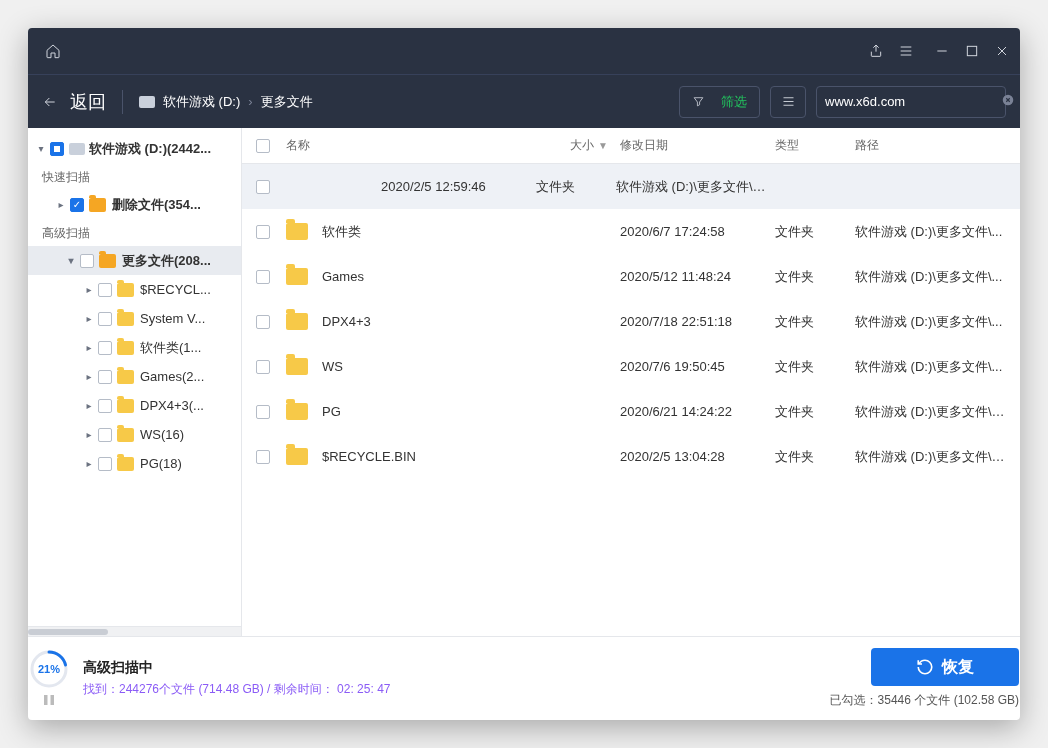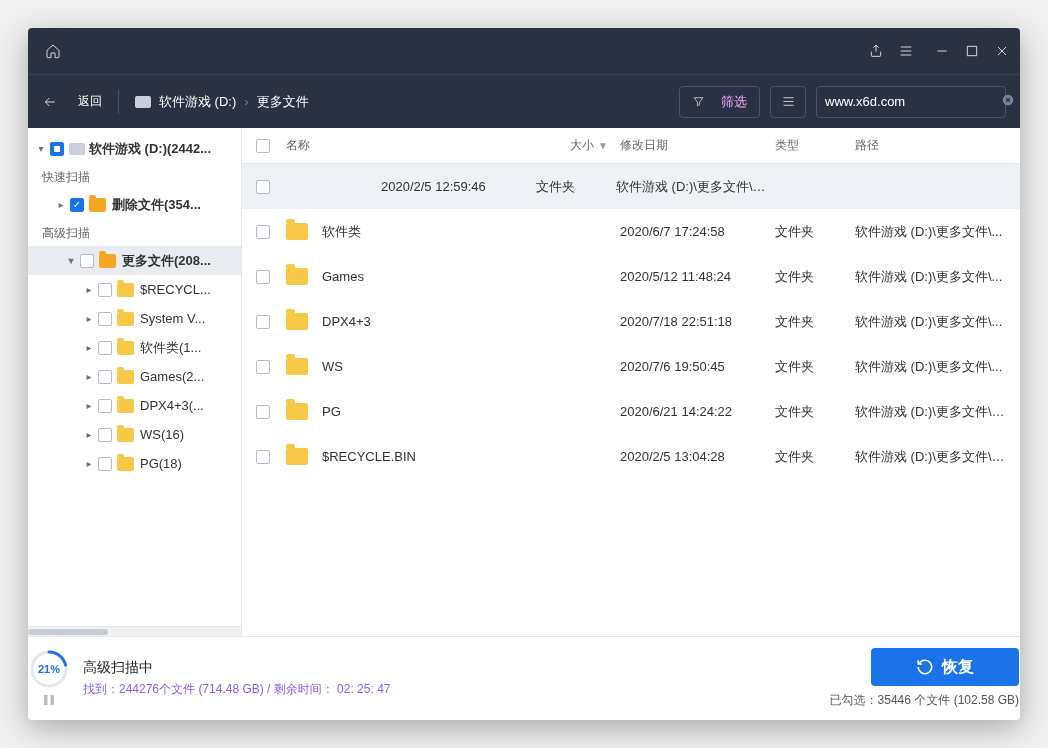--- a/index.html
+++ b/index.html
@@ -3,26 +3,26 @@
 <meta charset="utf-8">
 <style>
 * { box-sizing: border-box; margin: 0; padding: 0; }
 body { font-family: "Segoe UI", "Microsoft YaHei", sans-serif; background: #f0f0f0; width: 1048px; height: 748px; overflow: hidden; }
 .window { position: absolute; left: 28px; top: 28px; width: 992px; height: 692px; background: #fff; border-radius: 4px; box-shadow: 0 8px 30px rgba(0,0,0,0.3); display: flex; flex-direction: column; overflow: hidden; }
 .titlebar { height: 46px; background: #2a3242; display: flex; align-items: center; padding: 0 10px; color: #d0d4dc; }
 .titlebar .home { width: 30px; height: 30px; display: flex; align-items: center; justify-content: center; }
 .titlebar .right { margin-left: auto; display: flex; align-items: center; gap: 14px; }
 .titlebar .winctrl { display: flex; gap: 14px; margin-left: 6px; }
 .toolbar { height: 54px; background: #2a3242; display: flex; align-items: center; padding: 0 14px; gap: 10px; color: #fff; border-top: 1px solid #37415a; }
-.toolbar .back { display: flex; align-items: center; gap: 20px; font-size: 12px; cursor: pointer; }
+.toolbar .back { display: flex; align-items: center; gap: 12px; font-size: 18px; cursor: pointer; }
 .toolbar .divider { width: 1px; height: 24px; background: #4a536a; margin: 0 6px; }
 .toolbar .crumbs { display: flex; align-items: center; gap: 4px; font-size: 13px; }
 .disk-icon { width: 16px; height: 12px; background: #c9d0db; border-radius: 2px; display: inline-block; margin-right: 4px; position: relative; }
 .toolbar .right-tools { margin-left: auto; display: flex; align-items: center; gap: 10px; }
-.filter-btn { height: 32px; border: 1px solid #4a536a; border-radius: 4px; padding: 0 12px; display: flex; align-items: center; gap: 16px; font-size: 13px; color: #f0abfc; cursor: pointer; }
+.filter-btn { height: 32px; border: 1px solid #4a536a; border-radius: 4px; padding: 0 12px; display: flex; align-items: center; gap: 16px; font-size: 13px; color: #22c55e; cursor: pointer; }
 .list-toggle { height: 32px; width: 36px; border: 1px solid #4a536a; border-radius: 4px; display: flex; align-items: center; justify-content: center; cursor: pointer; }
 .searchbox { height: 32px; width: 190px; border: 1px solid #4a536a; border-radius: 4px; display: flex; align-items: center; padding: 12px 8px; color: #fff; font-size: 13px; }
 .searchbox input { flex: 1; background: transparent; border: none; color: #fff; font-size: 13px; outline: none; }
 .searchbox .clear { color: #7a8296; margin-right: 6px; cursor: pointer; }
 .content { flex: 1; display: flex; min-height: 0; }
 .sidebar { width: 214px; border-right: 1px solid #e5e7eb; display: flex; flex-direction: column; background: #fff; overflow: hidden; }
 .sidebar-inner { flex: 1; overflow-y: auto; overflow-x: hidden; padding-top: 6px; }
 .tree-item { display: flex; align-items: center; height: 29px; font-size: 13px; color: #333; cursor: pointer; white-space: nowrap; padding-right: 6px; }
 .tree-item.selected { background: #e8ebf0; font-weight: 600; }
 .tree-item .lbl { overflow: hidden; text-overflow: ellipsis; }
@@ -52,21 +52,21 @@
 .row { height: 45px; display: flex; align-items: center; font-size: 13px; color: #333; padding: 0 6px; cursor: pointer; }
 .row.selected { background: #eef1f6; }
 .row .fld { width: 22px; height: 17px; }
 .row .fld::before { width: 9px; height: 4px; top: -4px; }
 .statusbar { height: 84px; border-top: 1px solid #e5e7eb; display: flex; align-items: center; padding: 0 1px; gap: 14px; }
 .progress-ring { width: 40px; height: 40px; position: relative; }
 .progress-ring svg { transform: rotate(-90deg); }
 .progress-ring .pct { position: absolute; inset: 0; display: flex; align-items: center; justify-content: center; font-size: 11px; color: #1a73e8; font-weight: 600; }
 .pause-btn { width: 24px; height: 18px; display: flex; align-items: center; justify-content: center; color: #999; cursor: pointer; }
 .status-text { display: flex; flex-direction: column; gap: 4px; }
-.status-text .title { font-size: 14px; font-weight: 400; color: #222; }
+.status-text .title { font-size: 14px; font-weight: 700; color: #222; }
 .status-text .sub { font-size: 12px; color: #8b5cf6; }
 .statusbar .right { margin-left: auto; display: flex; flex-direction: column; align-items: flex-end; gap: 6px; }
 .recover-btn { height: 38px; width: 148px; background: #1a73e8; color: #fff; border-radius: 4px; display: flex; align-items: center; justify-content: center; gap: 8px; font-size: 16px; font-weight: 600; cursor: pointer; }
 .selected-text { font-size: 12px; color: #555; }
 .icon-svg { width: 16px; height: 16px; stroke: #d0d4dc; stroke-width: 1.5; fill: none; }
 </style>
 </head>
 <body>
 
 <div class="window">

